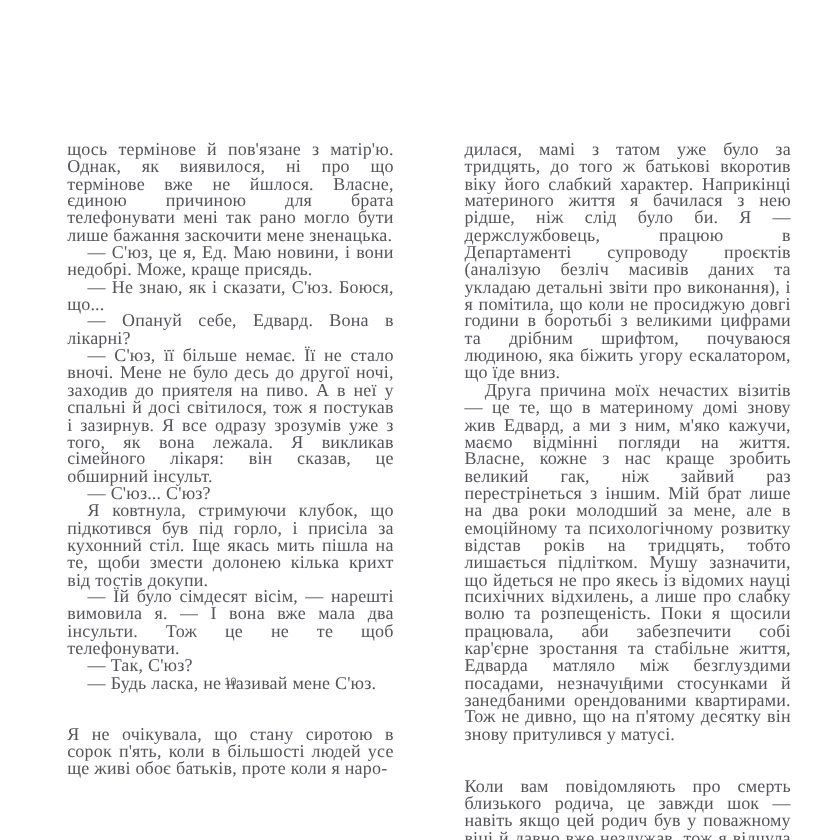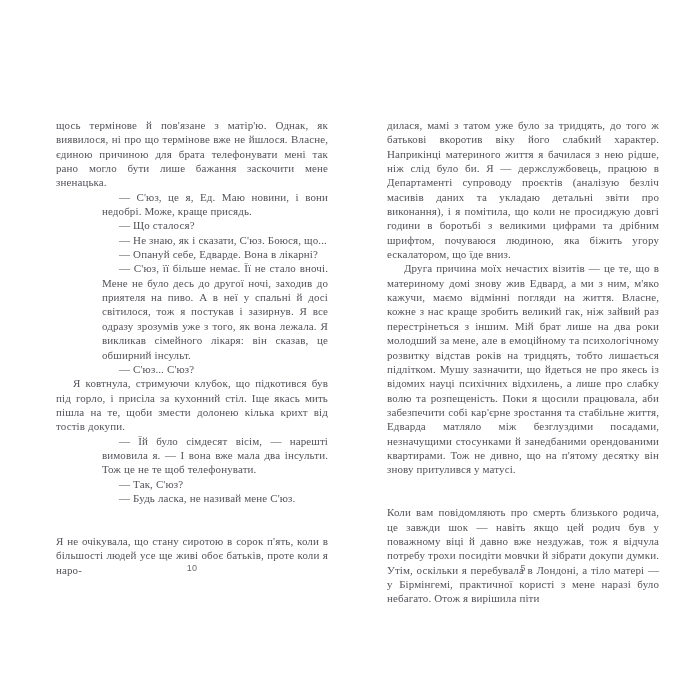--- a/index.html
+++ b/index.html
@@ -18,39 +18,38 @@
   .page {
     position: absolute;
     top: 118px;
     width: 272px;
     color: #4a4a4a;
   }
   .page-left  { left: 56px; }
   .page-right { left: 387px; }
 
   .body-text {
-    font-size: 11px;
+    font-size: 15px;
     line-height: 14.35px;
     text-align: justify;
     text-justify: inter-word;
     color: #53535a;
     hyphens: none;
     letter-spacing: 0.01em;
     word-spacing: 0.01em;
   }
   .para {
     margin: 0;
     text-indent: 17px;
   }
   .para.no-indent {
     text-indent: 0;
   }
   .para.dialogue {
     text-indent: 17px;
-    margin-left: 46px;
   }
   .gap-block-lg {
     height: 28.6px;
   }
   .ital {
   }
   .folio {
     position: absolute;
     top: 563px;
     width: 272px;
@@ -66,23 +65,22 @@
 </head>
 <body>
 
 <div class="page-spread">
 
   <div class="page page-left">
     <div class="body-text">
 
       <p class="para no-indent">щось термінове й пов'язане з матір'ю. Однак, як виявилося, ні про що термінове вже не йшлося. Власне, єдиною причиною для брата телефонувати мені так рано могло бути лише бажання заскочити мене зненацька.</p>
       <p class="para dialogue">— С'юз, це я, Ед. Маю новини, і вони недобрі. Може, краще присядь.</p>
-      <p class="para dialogue">— Що сталося?</p>
       <p class="para dialogue">— Не знаю, як і сказати, С'юз. Боюся, що...</p>
-      <p class="para dialogue">— Опануй себе, Едварде. Вона в лікарні?</p>
+      <p class="para dialogue">— Опануй себе, Едвард. Вона в лікарні?</p>
       <p class="para dialogue">— С'юз, її більше немає. Її не стало вночі. Мене не було десь до другої ночі, заходив до приятеля на пиво. А в неї у спальні й досі світилося, тож я постукав і зазирнув. Я все одразу зрозумів уже з того, як вона лежала. Я викликав сімейного лікаря: він сказав, це обширний інсульт.</p>
       <p class="para dialogue">— С'юз... С'юз?</p>
       <p class="para">Я ковтнула, стримуючи клубок, що підкотився був під горло, і присіла за кухонний стіл. Іще якась мить пішла на те, щоби змести долонею кілька крихт від тостів докупи.</p>
       <p class="para dialogue"><span>— Їй було сімдесят вісім, — нарешті вимовила я. — І вона вже </span><span class="ital">мала</span><span> два інсульти. Тож це не те щоб телефонувати.</span></p>
       <p class="para dialogue">— Так, С'юз?</p>
       <p class="para dialogue">— Будь ласка, не називай мене С'юз.</p>
 
       <div class="gap-block-lg"></div>
 
       <p class="para no-indent">Я не очікувала, що стану сиротою в сорок п'ять, коли в більшості людей усе ще живі обоє батьків, проте коли я наро-</p>

